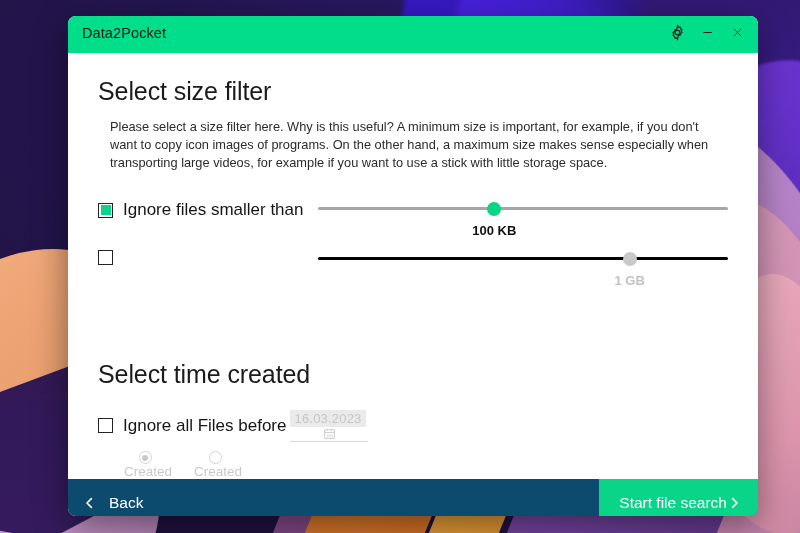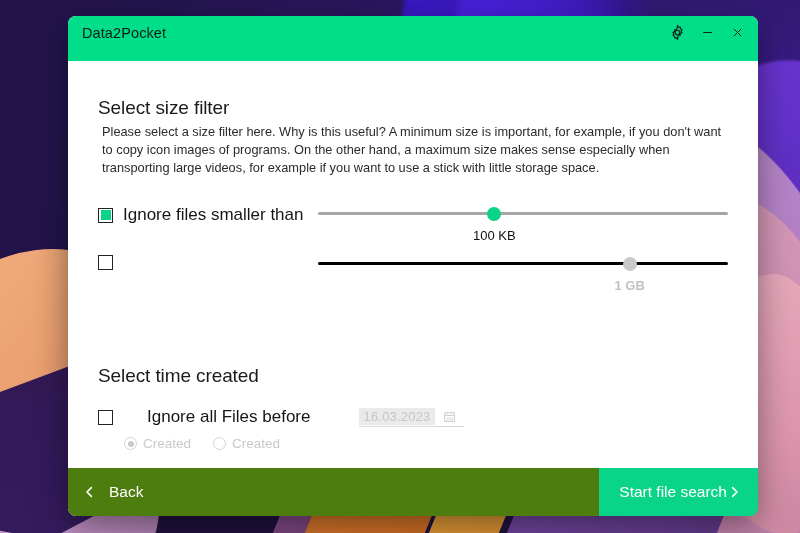--- a/index.html
+++ b/index.html
@@ -158,21 +158,21 @@
     background: #ffffff;
   }
 
   
   #titlebar {
     height: 33px;
     background: #00de8a;
     display: flex;
     align-items: center;
     flex: 0 0 auto;
-    padding: 0 6px 12px 14px;
+    padding: 0 6px 4px 14px;
   }
   #app-title {
     font-size: 14.5px;
     color: #0e1b14;
     letter-spacing: .1px;
     flex: 1 1 auto;
   }
   .tb-btn {
     width: 30px;
     height: 28px;
@@ -184,31 +184,31 @@
   .tb-btn svg { display: block; }
 
   
   #content {
     flex: 1 1 auto;
     background: #fff;
     padding: 24px 30px 0 30px;
     position: relative;
   }
   .section-title {
-    font-size: 19px;
+    font-size: 25px;
     color: #1b1b1b;
     font-weight: normal;
-    margin: 12px 0 3px 0;
+    margin: 0 0 3px 0;
     letter-spacing: -.1px;
   }
   .section-desc {
     font-size: 12.8px;
     line-height: 1.42;
     color: #2b2b2b;
-    margin: 4px;
+    margin: 12px;
     max-width: 640px;
   }
 
   
   #size-rows { margin-top: 26px; }
   .filter-row {
     display: flex;
     align-items: flex-start;
     height: 50px;
   }
@@ -262,40 +262,40 @@
     border-radius: 50%;
     background: #0ad488;
     transform: translate(-50%, -50%);
   }
   .slider-thumb.dim { background: #c9c9c9; }
   .slider-value {
     position: absolute;
     top: 16px;
     transform: translateX(-50%);
     font-size: 13px;
-    font-weight: normal;
+    font-weight: bold;
     color: #111;
     white-space: nowrap;
   }
   .slider-value.dim { color: #c2c2c2; font-weight: bold; }
 
   
   #time-section { margin-top: 62px; }
   #time-row {
     display: flex;
     align-items: center;
     margin-top: 20px;
-    gap: 24px;
   }
   #date-field {
     display: flex;
     align-items: center;
-    margin-left: 25px;
+    margin-left: 4px;
     border-bottom: 1px solid #d8d8d8;
     padding: 1px 2px 1px 0;
+    flex-direction: column;
   }
   #date-value {
     font-size: 13px;
     color: #c6c6c6;
     background: #eaeaea;
     padding: 1px 4px;
     letter-spacing: .2px;
   }
   #calendar-icon {
     margin-left: 8px;
@@ -307,20 +307,21 @@
   #radio-row {
     display: flex;
     align-items: center;
     margin-top: 9px;
     margin-left: 26px;
   }
   .radio-item {
     display: flex;
     align-items: center;
     margin-right: 22px;
+    flex-direction: column;
   }
   .radio {
     width: 13px;
     height: 13px;
     border-radius: 50%;
     border: 1.5px solid #d2d2d2;
     box-sizing: border-box;
     margin-right: 6px;
     position: relative;
     background: #fff;
@@ -334,21 +335,21 @@
   }
   .radio-label {
     font-size: 13.5px;
     color: #c9c9c9;
   }
 
   
   #footer {
     flex: 0 0 auto;
     height: 48px;
-    background: #4d7c0f;
+    background: #0c4a6e;
     display: flex;
     align-items: stretch;
     justify-content: space-between;
   }
   #back-button {
     display: flex;
     align-items: center;
     padding: 0 16px 0 14px;
     color: #ffffff;
     gap: 12px;

